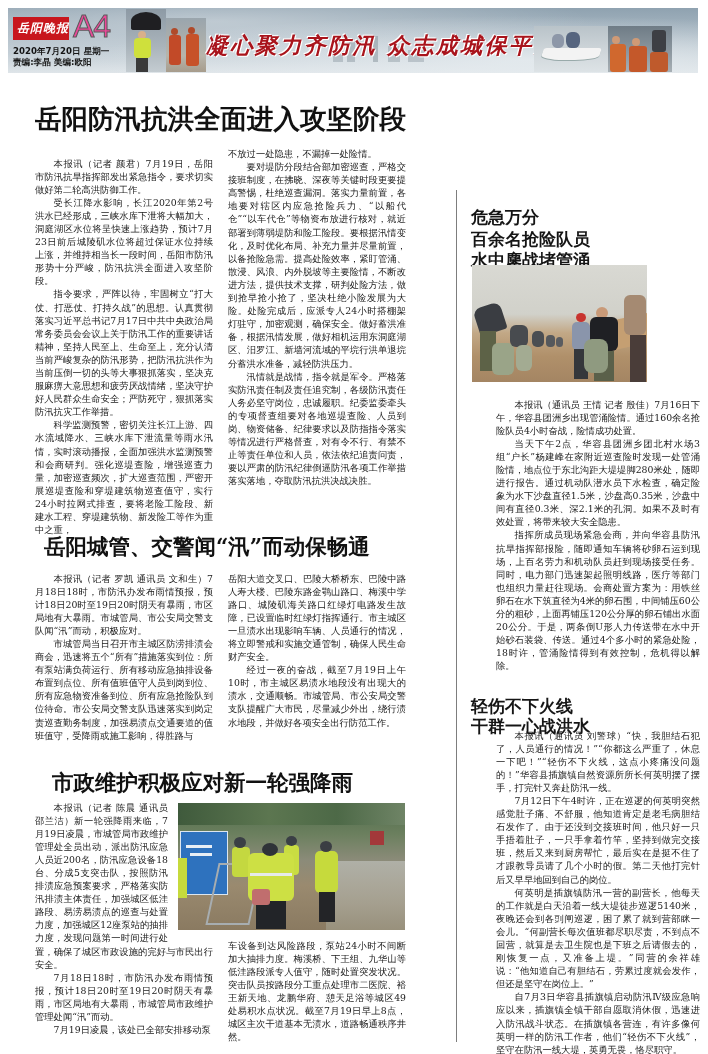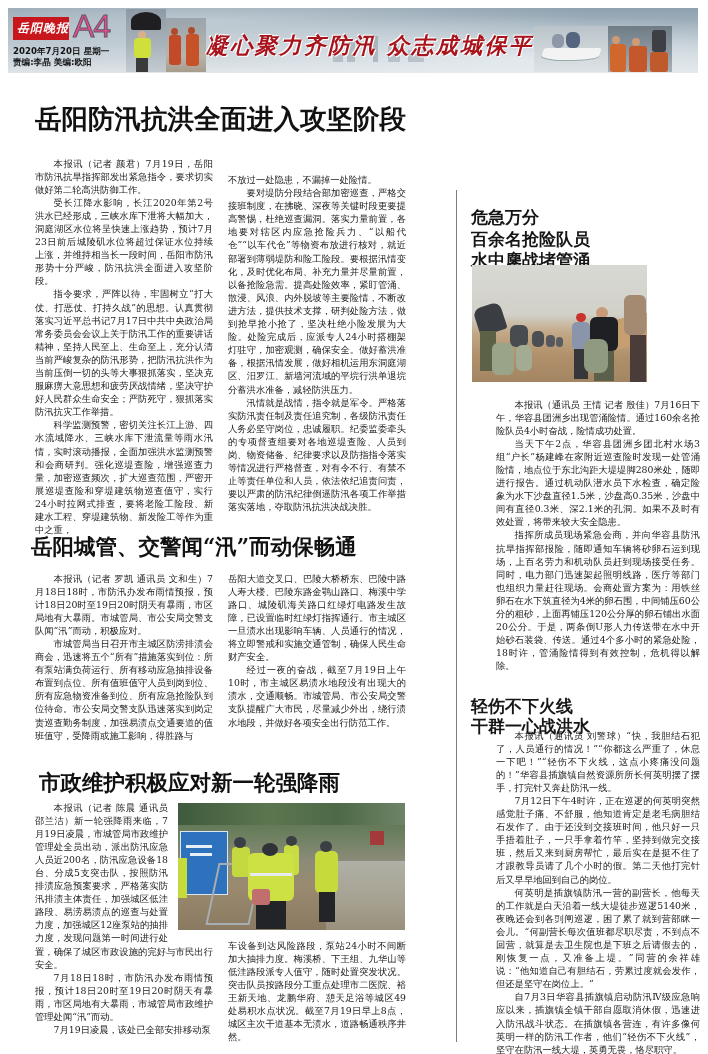--- a/index.html
+++ b/index.html
@@ -23,21 +23,21 @@
   .hdate { top:46px; } .heditor { top:57px; }
   .slogan { top:33px; font-family:"DejaVu Serif", serif; font-style:italic; font-weight:bold;
     font-size:22px; line-height:24px; color:var(--slogan,#a9141c); letter-spacing:2.4px; white-space:nowrap;
     text-shadow:0 0 2px #fff, 1px 1px 0 #fff, -1px -1px 0 #fff; }
   .slogan-l { left:206px; } .slogan-r { left:387px; }
   .shape { position:absolute; }
 
   
   .h-main { left:35px; top:103px; font-family:"DejaVu Sans", sans-serif; font-weight:bold;
     font-size:26.5px; line-height:32px; color:#111; white-space:nowrap; }
-  .h-sec { left:31px; font-family:"DejaVu Serif", serif; font-weight:bold;
+  .h-sec { left:44px; font-family:"DejaVu Serif", serif; font-weight:bold;
     font-size:21.5px; line-height:24px; color:#111; white-space:nowrap; }
   .side-title { left:471px; font-family:"DejaVu Serif", serif; font-weight:bold;
     font-size:17px; color:#151515; white-space:nowrap;margin-top:20px; }
   .side-title div { height:var(--lh); line-height:var(--lh); }
 
   
   .col { position:absolute; width:178px; font-family:"DejaVu Serif", serif; font-size:9.3px;
     line-height:13.1px; color:#202020; text-align:justify; }
   .col p { margin:0; text-indent:2em; }
   .col p.cont { text-indent:0; }
@@ -107,21 +107,21 @@
   </div>
 
   <h1 class="abs h-main" style="margin:0;">岳阳防汛抗洪全面进入攻坚阶段</h1>
 
   <div class="col" style="left:35px;top:156.5px;">
     <p>本报讯（记者 颜君）7月19日，岳阳市防汛抗旱指挥部发出紧急指令，要求切实做好第二轮高洪防御工作。</p>
     <p>受长江降水影响，长江2020年第2号洪水已经形成，三峡水库下泄将大幅加大，洞庭湖区水位将呈快速上涨趋势，预计7月23日前后城陵矶水位将超过保证水位持续上涨，并维持相当长一段时间，岳阳市防汛形势十分严峻，防汛抗洪全面进入攻坚阶段。</p>
     <p>指令要求，严阵以待，牢固树立“打大仗、打恶仗、打持久战”的思想。认真贯彻落实习近平总书记7月17日中共中央政治局常务委员会会议上关于防汛工作的重要讲话精神，坚持人民至上、生命至上，充分认清当前严峻复杂的防汛形势，把防汛抗洪作为当前压倒一切的头等大事狠抓落实，坚决克服麻痹大意思想和疲劳厌战情绪，坚决守护好人民群众生命安全；严防死守，狠抓落实防汛抗灾工作举措。</p>
     <p>科学监测预警，密切关注长江上游、四水流域降水、三峡水库下泄流量等雨水汛情，实时滚动播报，全面加强洪水监测预警和会商研判。强化巡堤查险，增强巡查力量，加密巡查频次，扩大巡查范围，严密开展巡堤查险和穿堤建筑物巡查值守，实行24小时拉网式排查，要将老险工险段、新建水工程、穿堤建筑物、新发险工等作为重中之重，</p>
   </div>
-  <div class="col" style="left:228px;top:173px;">
+  <div class="col" style="left:228px;top:147px;">
     <p class="cont">不放过一处隐患，不漏掉一处险情。</p>
     <p>要对堤防分段结合部加密巡查，严格交接班制度，在拂晓、深夜等关键时段更要提高警惕，杜绝巡查漏洞。落实力量前置，各地要对辖区内应急抢险兵力、“以船代仓”“以车代仓”等物资布放进行核对，就近部署到薄弱堤防和险工险段。要根据汛情变化，及时优化布局、补充力量并尽量前置，以备抢险急需。提高处险效率，紧盯管涌、散浸、风浪、内外脱坡等主要险情，不断改进方法，提供技术支撑，研判处险方法，做到抢早抢小抢了，坚决杜绝小险发展为大险。处险完成后，应派专人24小时搭棚架灯驻守，加密观测，确保安全。做好蓄洪准备，根据汛情发展，做好相机运用东洞庭湖区、汨罗江、新墙河流域的平垸行洪单退垸分蓄洪水准备，减轻防洪压力。</p>
     <p>汛情就是战情，指令就是军令。严格落实防汛责任制及责任追究制，各级防汛责任人务必坚守岗位，忠诚履职。纪委监委牵头的专项督查组要对各地巡堤查险、人员到岗、物资储备、纪律要求以及防指指令落实等情况进行严格督查，对有令不行、有禁不止等责任单位和人员，依法依纪追责问责，要以严肃的防汛纪律倒逼防汛各项工作举措落实落地，夺取防汛抗洪决战决胜。</p>
   </div>
 
   <h2 class="abs h-sec" style="top:535px;margin:0;">岳阳城管、交警闻“汛”而动保畅通</h2>
 
   <div class="col" style="left:35px;top:571.5px;">
     <p>本报讯（记者 罗凯 通讯员 文和生）7月18日18时，市防汛办发布雨情预报，预计18日20时至19日20时阴天有暴雨，市区局地有大暴雨。市城管局、市公安局交警支队闻“汛”而动，积极应对。</p>
     <p>市城管局当日召开市主城区防涝排渍会商会，迅速将五个“所有”措施落实到位：所有泵站满负荷运行、所有移动应急抽排设备布置到点位、所有值班值守人员到岗到位、所有应急物资准备到位、所有应急抢险队到位待命。市公安局交警支队迅速落实到岗定责巡查勤务制度，加强易渍点交通要道的值班值守，受降雨或施工影响，得胜路与</p>

